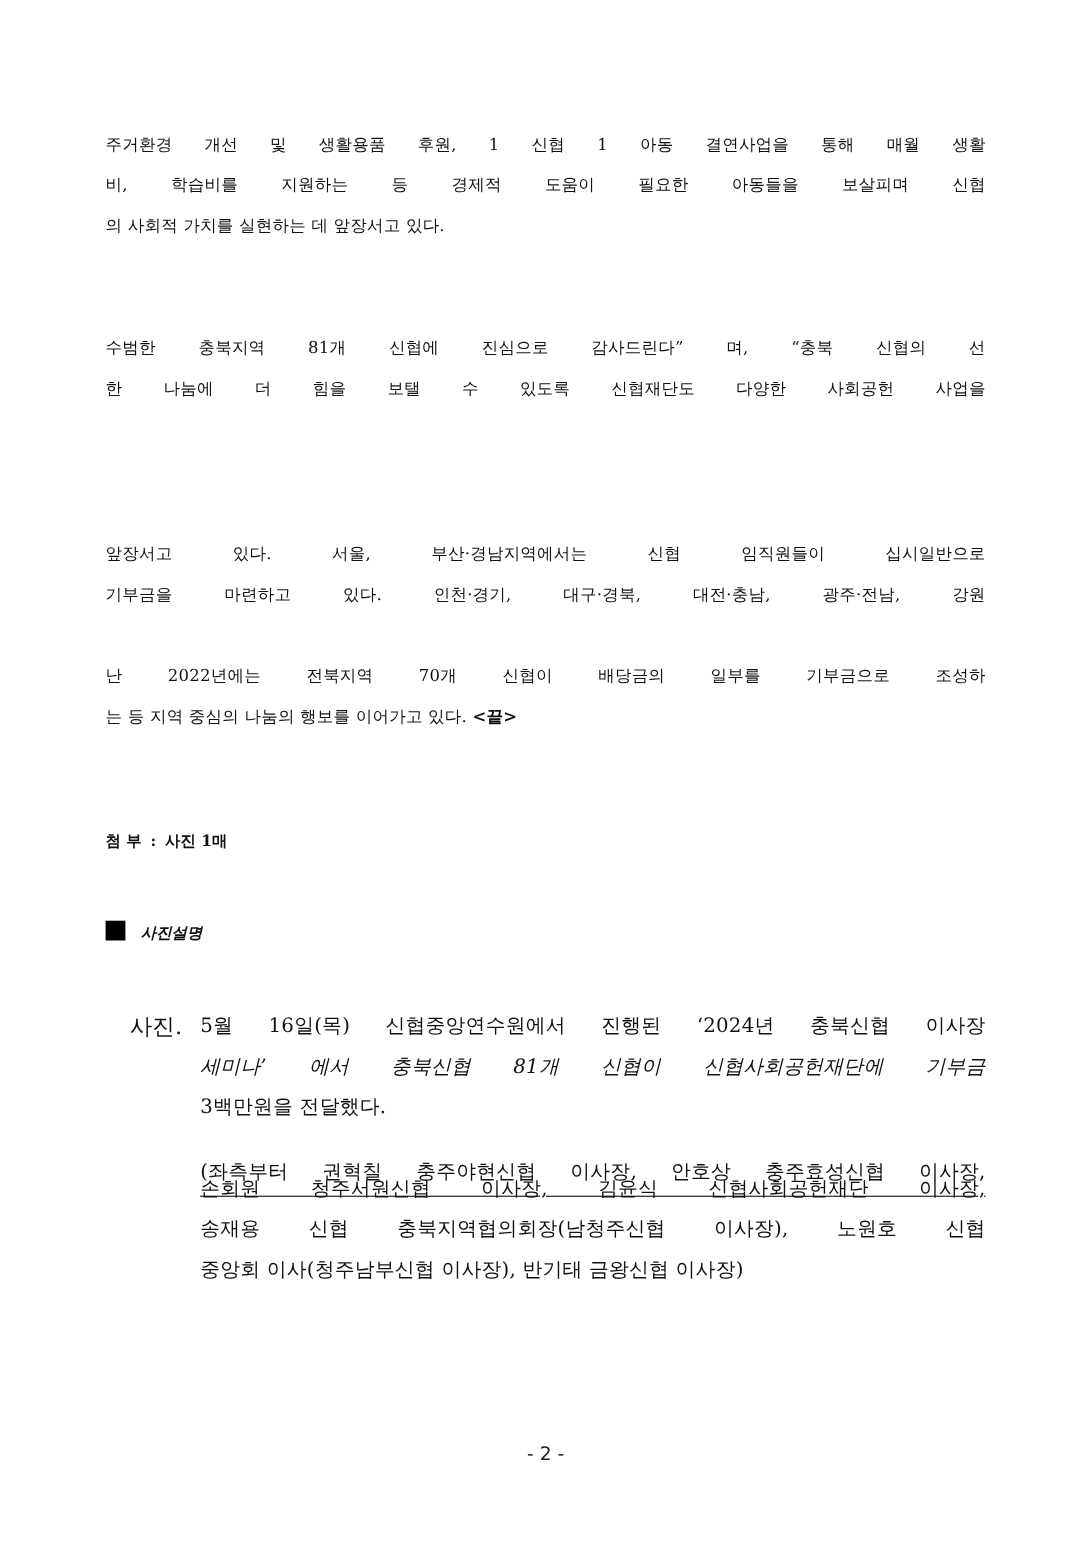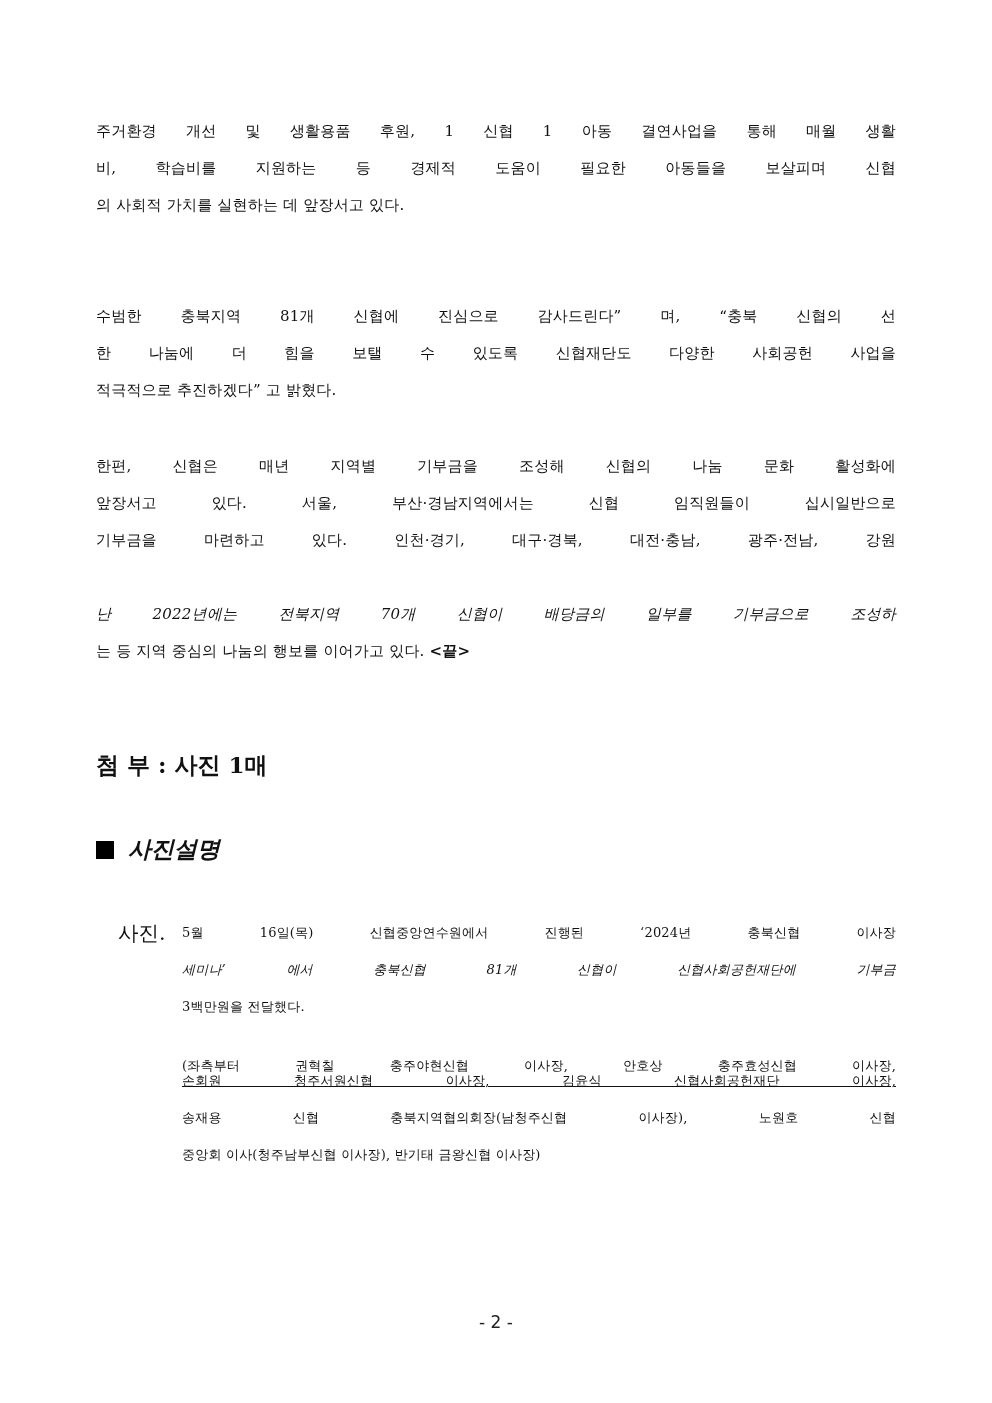--- a/index.html
+++ b/index.html
@@ -36,21 +36,21 @@
     }
     .line.last {
       text-align-last: left;
     }
     .bold {
       font-weight: bold;
     }
     .heading {
       position: absolute;
       left: 96px;
-      font-size: 23px;
+      font-size: 14px;
       line-height: 30px;
       font-weight: bold;
       white-space: nowrap;
     }
     .heading .gap { display: inline-block; width: 8px; }
     .square {
       display: inline-block;
       width: 18px;
       height: 18px;
       background: #000000;
@@ -62,21 +62,21 @@
       left: 118px;
       font-size: 20.5px;
       line-height: 30px;
       white-space: nowrap;
     }
     .cap-line {
       position: absolute;
       left: 182px;
       width: 714px;
       height: 30px;
-      font-size: 13px;
+      font-size: 18px;
       line-height: 30px;
       white-space: nowrap;
       text-align: justify;
       text-align-last: justify;
       letter-spacing: 0.2px;
     }
     .cap-line.last { text-align-last: left; }
     .page-number {
       position: absolute;
       left: 0;
@@ -93,26 +93,24 @@
 <body>
 
 <div class="page">
 
   <div class="line" style="top:116px;">주거환경 개선 및 생활용품 후원, 1 신협 1 아동 결연사업을 통해 매월 생활</div>
   <div class="line" style="top:153px;">비, 학습비를 지원하는 등 경제적 도움이 필요한 아동들을 보살피며 신협</div>
   <div class="line last" style="top:190px;">의 사회적 가치를 실현하는 데 앞장서고 있다.</div>
 
   <div class="line" style="top:301px;">수범한 충북지역 81개 신협에 진심으로 감사드린다” 며, “충북 신협의 선</div>
   <div class="line" style="top:338px;">한 나눔에 더 힘을 보탤 수 있도록 신협재단도 다양한 사회공헌 사업을</div>
-  <div class="line last" style="top:375px;">적극적으로 추진하겠다” 고 밝혔다.</div>
 
-  <div class="line" style="top:451px;">한편, 신협은 매년 지역별 기부금을 조성해 신협의 나눔 문화 활성화에</div>
   <div class="line" style="top:488px;">앞장서고 있다. 서울, 부산·경남지역에서는 신협 임직원들이 십시일반으로</div>
   <div class="line" style="top:525px;">기부금을 마련하고 있다. 인천·경기, 대구·경북, 대전·충남, 광주·전남, 강원</div>
-  <div class="line" style="top:599px;font-style:italic;">난 2022년에는 전북지역 70개 신협이 배당금의 일부를 기부금으로 조성하</div>
+  <div class="line" style="top:599px;">난 2022년에는 전북지역 70개 신협이 배당금의 일부를 기부금으로 조성하</div>
   <div class="line last" style="top:636px;">
     <span>는 등 지역 중심의 나눔의 행보를 이어가고 있다.</span>
     <span class="bold">&lt;끝&gt;</span>
   </div>
 
   <div class="heading" style="top:750px;">
     <span>첨 부</span><span class="gap"></span><span>:</span><span class="gap"></span><span>사진 1매</span>
   </div>
 
   <div class="heading" style="top:834px;font-style:italic;">

